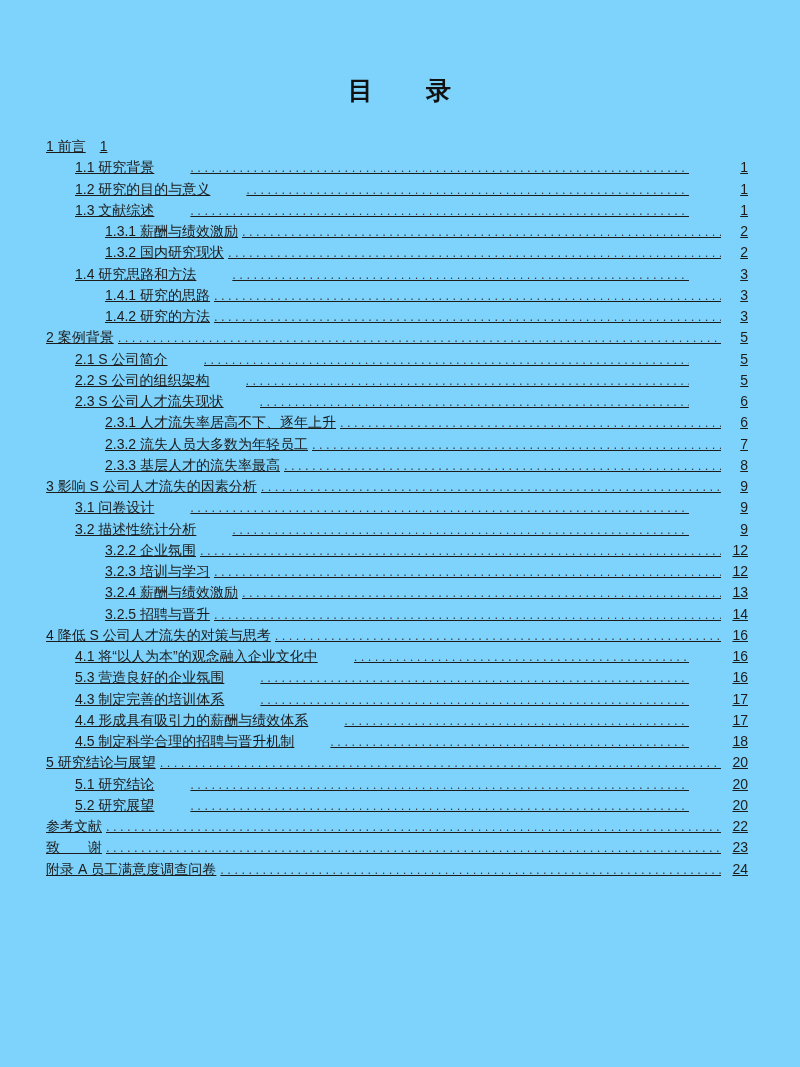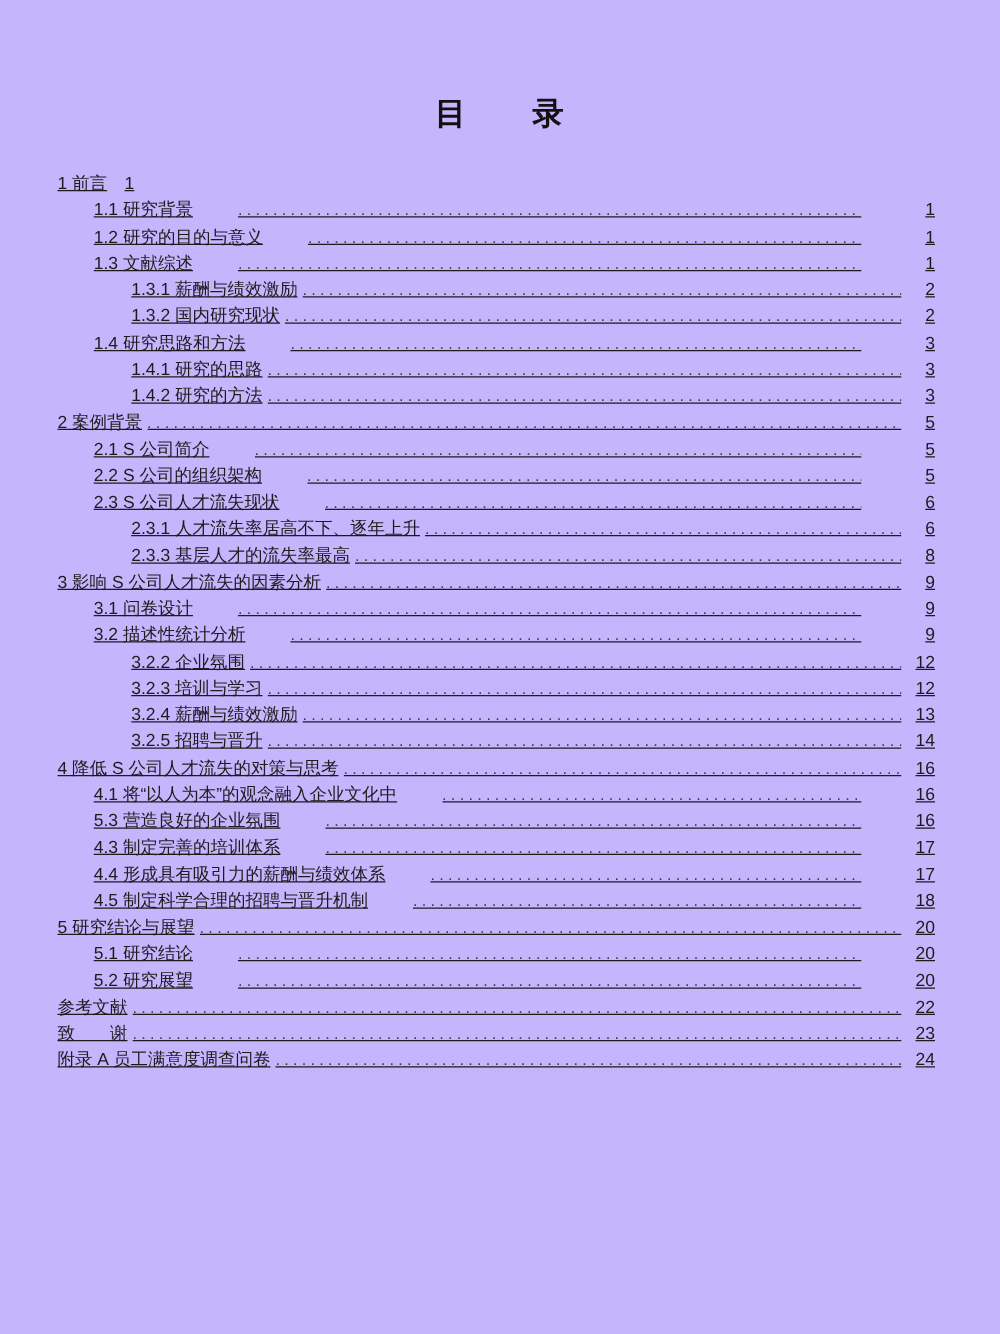--- a/index.html
+++ b/index.html
@@ -11,21 +11,21 @@
     height: 1067px;
     background: #ffffff;
     font-family: "Liberation Sans", sans-serif;
     color: #1c1c1c;
     position: relative;
     overflow: hidden;
   }
   .page {
     position: absolute;
     inset: 0;
-    background: #c4b5fd;
+    background: #7dd3fc;
   }
   .doc-title {
     position: absolute;
     top: 74px;
     left: 0;
     width: 100%;
     text-align: center;
     font-size: 25px;
     font-weight: bold;
     letter-spacing: 1px;
@@ -92,20 +92,21 @@
       <div class="toc-row lvl3"><span class="toc-label">1.3.1 薪酬与绩效激励</span><span class="toc-dots"></span><span class="toc-page">2</span></div>
       <div class="toc-row lvl3"><span class="toc-label">1.3.2 国内研究现状</span><span class="toc-dots"></span><span class="toc-page">2</span></div>
       <div class="toc-row lvl2"><span class="toc-label">1.4 研究思路和方法</span><span class="toc-dots"></span><span class="toc-page">3</span></div>
       <div class="toc-row lvl3"><span class="toc-label">1.4.1 研究的思路</span><span class="toc-dots"></span><span class="toc-page">3</span></div>
       <div class="toc-row lvl3"><span class="toc-label">1.4.2 研究的方法</span><span class="toc-dots"></span><span class="toc-page">3</span></div>
       <div class="toc-row lvl1"><span class="toc-label">2 案例背景</span><span class="toc-dots"></span><span class="toc-page">5</span></div>
       <div class="toc-row lvl2"><span class="toc-label">2.1 S 公司简介</span><span class="toc-dots"></span><span class="toc-page">5</span></div>
       <div class="toc-row lvl2"><span class="toc-label">2.2 S 公司的组织架构</span><span class="toc-dots"></span><span class="toc-page">5</span></div>
       <div class="toc-row lvl2"><span class="toc-label">2.3 S 公司人才流失现状</span><span class="toc-dots"></span><span class="toc-page">6</span></div>
       <div class="toc-row lvl3"><span class="toc-label">2.3.1 人才流失率居高不下、逐年上升</span><span class="toc-dots"></span><span class="toc-page">6</span></div>
+      <div class="toc-row lvl3"><span class="toc-label">2.3.2 流失人员大多数为年轻员工</span><span class="toc-dots"></span><span class="toc-page">7</span></div>
       <div class="toc-row lvl3"><span class="toc-label">2.3.3 基层人才的流失率最高</span><span class="toc-dots"></span><span class="toc-page">8</span></div>
       <div class="toc-row lvl1"><span class="toc-label">3 影响 S 公司人才流失的因素分析</span><span class="toc-dots"></span><span class="toc-page">9</span></div>
       <div class="toc-row lvl2"><span class="toc-label">3.1 问卷设计</span><span class="toc-dots"></span><span class="toc-page">9</span></div>
       <div class="toc-row lvl2"><span class="toc-label">3.2 描述性统计分析</span><span class="toc-dots"></span><span class="toc-page">9</span></div>
       <div class="toc-row lvl3"><span class="toc-label">3.2.2 企业氛围</span><span class="toc-dots"></span><span class="toc-page">12</span></div>
       <div class="toc-row lvl3"><span class="toc-label">3.2.3 培训与学习</span><span class="toc-dots"></span><span class="toc-page">12</span></div>
       <div class="toc-row lvl3"><span class="toc-label">3.2.4 薪酬与绩效激励</span><span class="toc-dots"></span><span class="toc-page">13</span></div>
       <div class="toc-row lvl3"><span class="toc-label">3.2.5 招聘与晋升</span><span class="toc-dots"></span><span class="toc-page">14</span></div>
       <div class="toc-row lvl1"><span class="toc-label">4 降低 S 公司人才流失的对策与思考</span><span class="toc-dots"></span><span class="toc-page">16</span></div>
       <div class="toc-row lvl2"><span class="toc-label">4.1 将“以人为本”的观念融入企业文化中</span><span class="toc-dots"></span><span class="toc-page">16</span></div>

